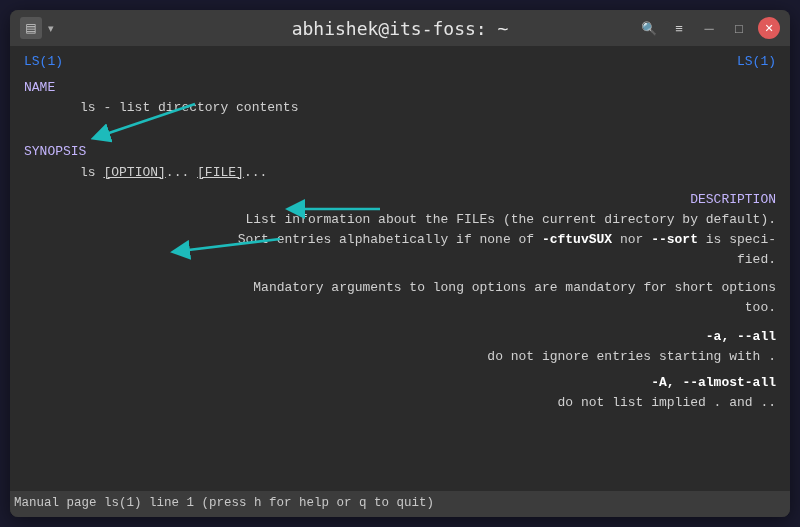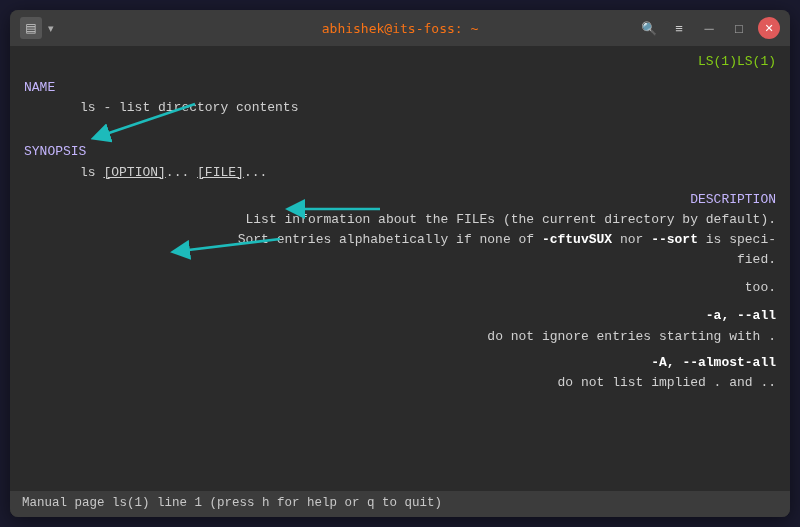--- a/index.html
+++ b/index.html
@@ -51,22 +51,22 @@
       color: #ccc;
       font-size: 12px;
     }
 
     .titlebar-chevron {
       color: #aaa;
       font-size: 11px;
     }
 
     .titlebar-center {
-      color: #f97316;
-      font-size: 13px;
+      color: #e5e5e5;
+      font-size: 18px;
       font-family: monospace;
       position: absolute;
       left: 50%;
       transform: translateX(-50%);
     }
 
     .titlebar-right {
       display: flex;
       align-items: center;
       gap: 8px;
@@ -107,22 +107,22 @@
 
     .content-area {
       flex: 1;
       padding: 6px 14px 4px 14px;
       overflow: hidden;
       position: relative;
     }
 
     .man-header {
       display: flex;
-      justify-content: flex-end;
-      color: #84cc16;
+      justify-content: space-between;
+      color: #3b82f6;
       margin-bottom: 6px;
     }
 
     .section-label {
       color: #c4b5fd;
       font-weight: normal;
       margin-top: 6px;
     }
 
     .indent {
@@ -146,21 +146,21 @@
       width: 100%;
       height: 100%;
       pointer-events: none;
     }
 
     .statusbar {
       background: #3c3c3c;
       height: 26px;
       display: flex;
       align-items: center;
-      padding: 0 12px;
+      padding: 0 4px;
       color: #c8c8c8;
       font-family: 'Courier New', Courier, monospace;
       font-size: 12.5px;
       flex-shrink: 0;
     }
 
     .opt-flag {
       color: #ffffff;
       font-weight: bold;
     }
@@ -238,20 +238,21 @@
         </div>
         <div class="indent">
           <span>Sort  entries  alphabetically if none of</span>
           <span> </span><span class="bold">-cftuvSUX</span>
           <span> </span><span>nor</span>
           <span> </span><span class="bold">--sort</span>
           <span> </span><span>is  speci-</span>
         </div>
         <div class="indent">fied.</div>
         <div style="height:8px"></div>
+        <div class="indent">Mandatory  arguments  to  long  options  are mandatory for short options</div>
         <div class="indent">too.</div>
         <div style="height:8px"></div>
         <div class="indent">
           <span class="opt-flag">-a, --all</span>
         </div>
         <div style="padding-left:112px;">do not ignore entries starting with .</div>
         <div style="height:6px"></div>
         <div class="indent">
           <span class="opt-flag">-A, --almost-all</span>
         </div>

